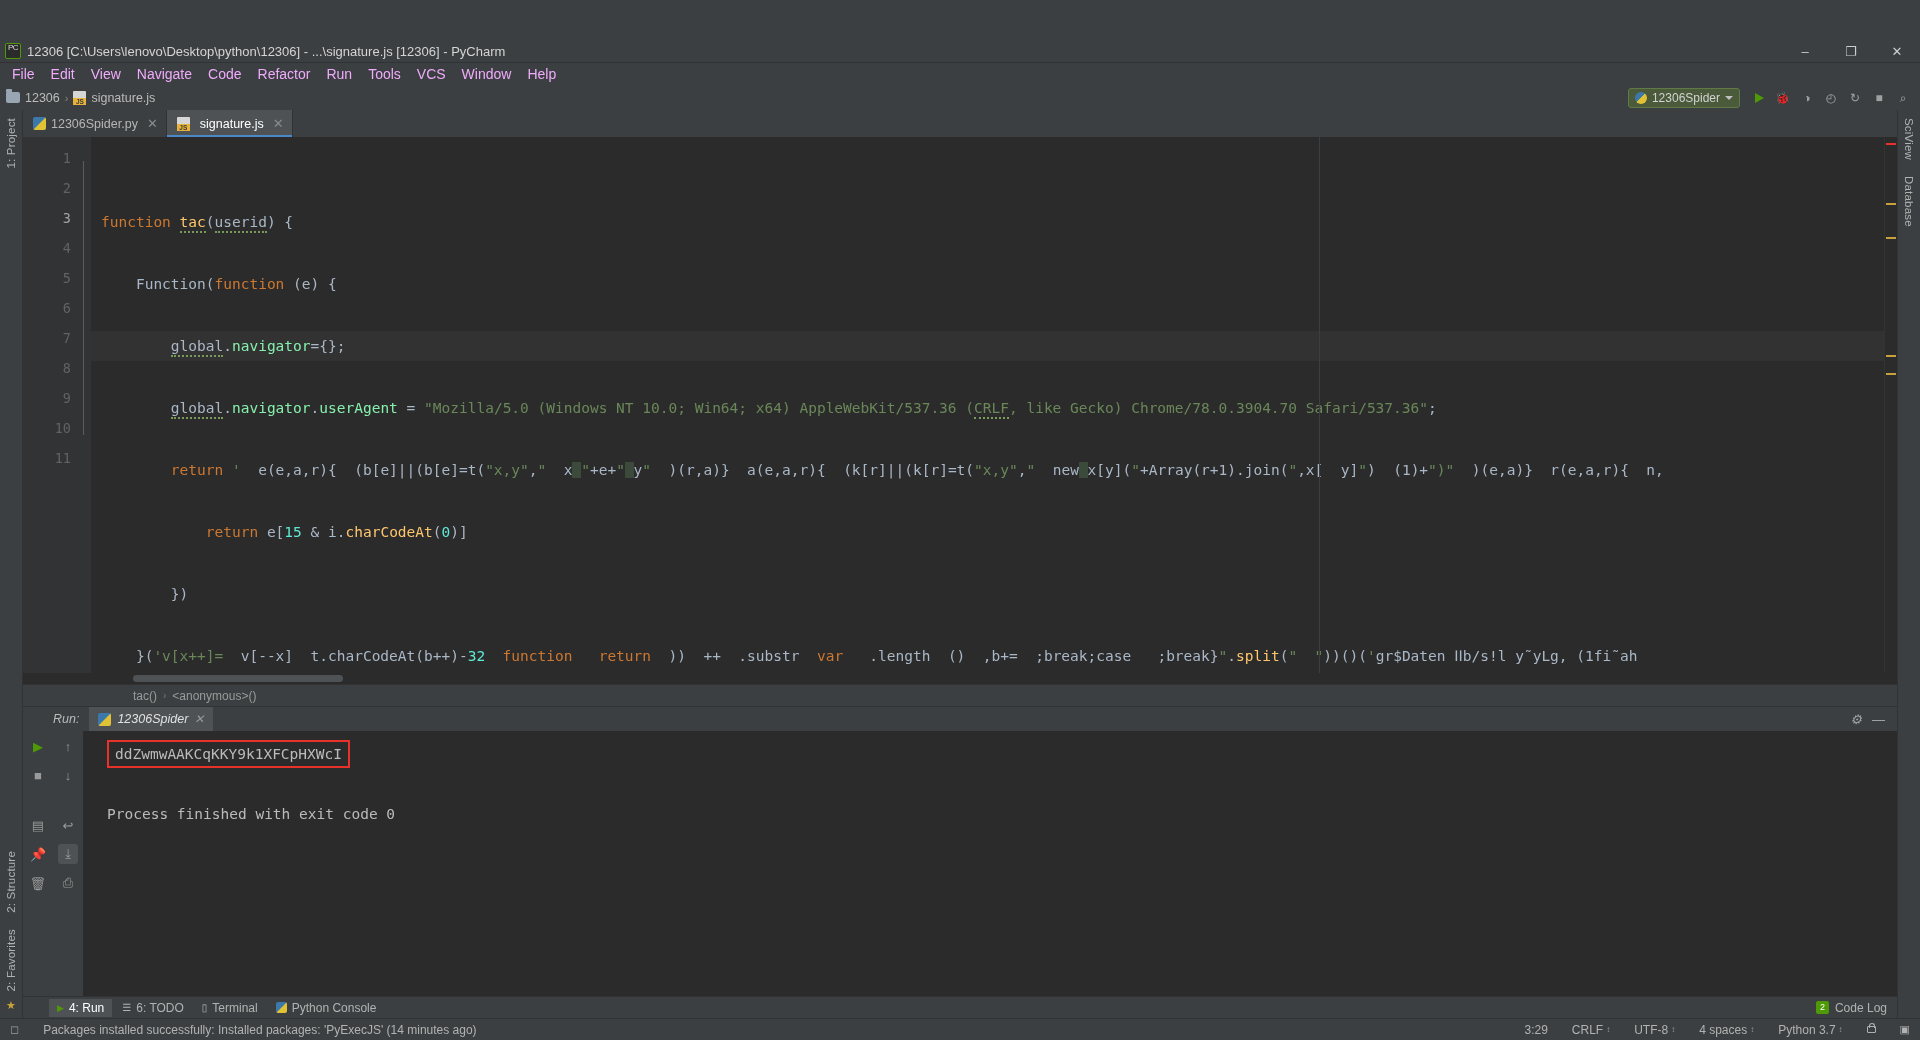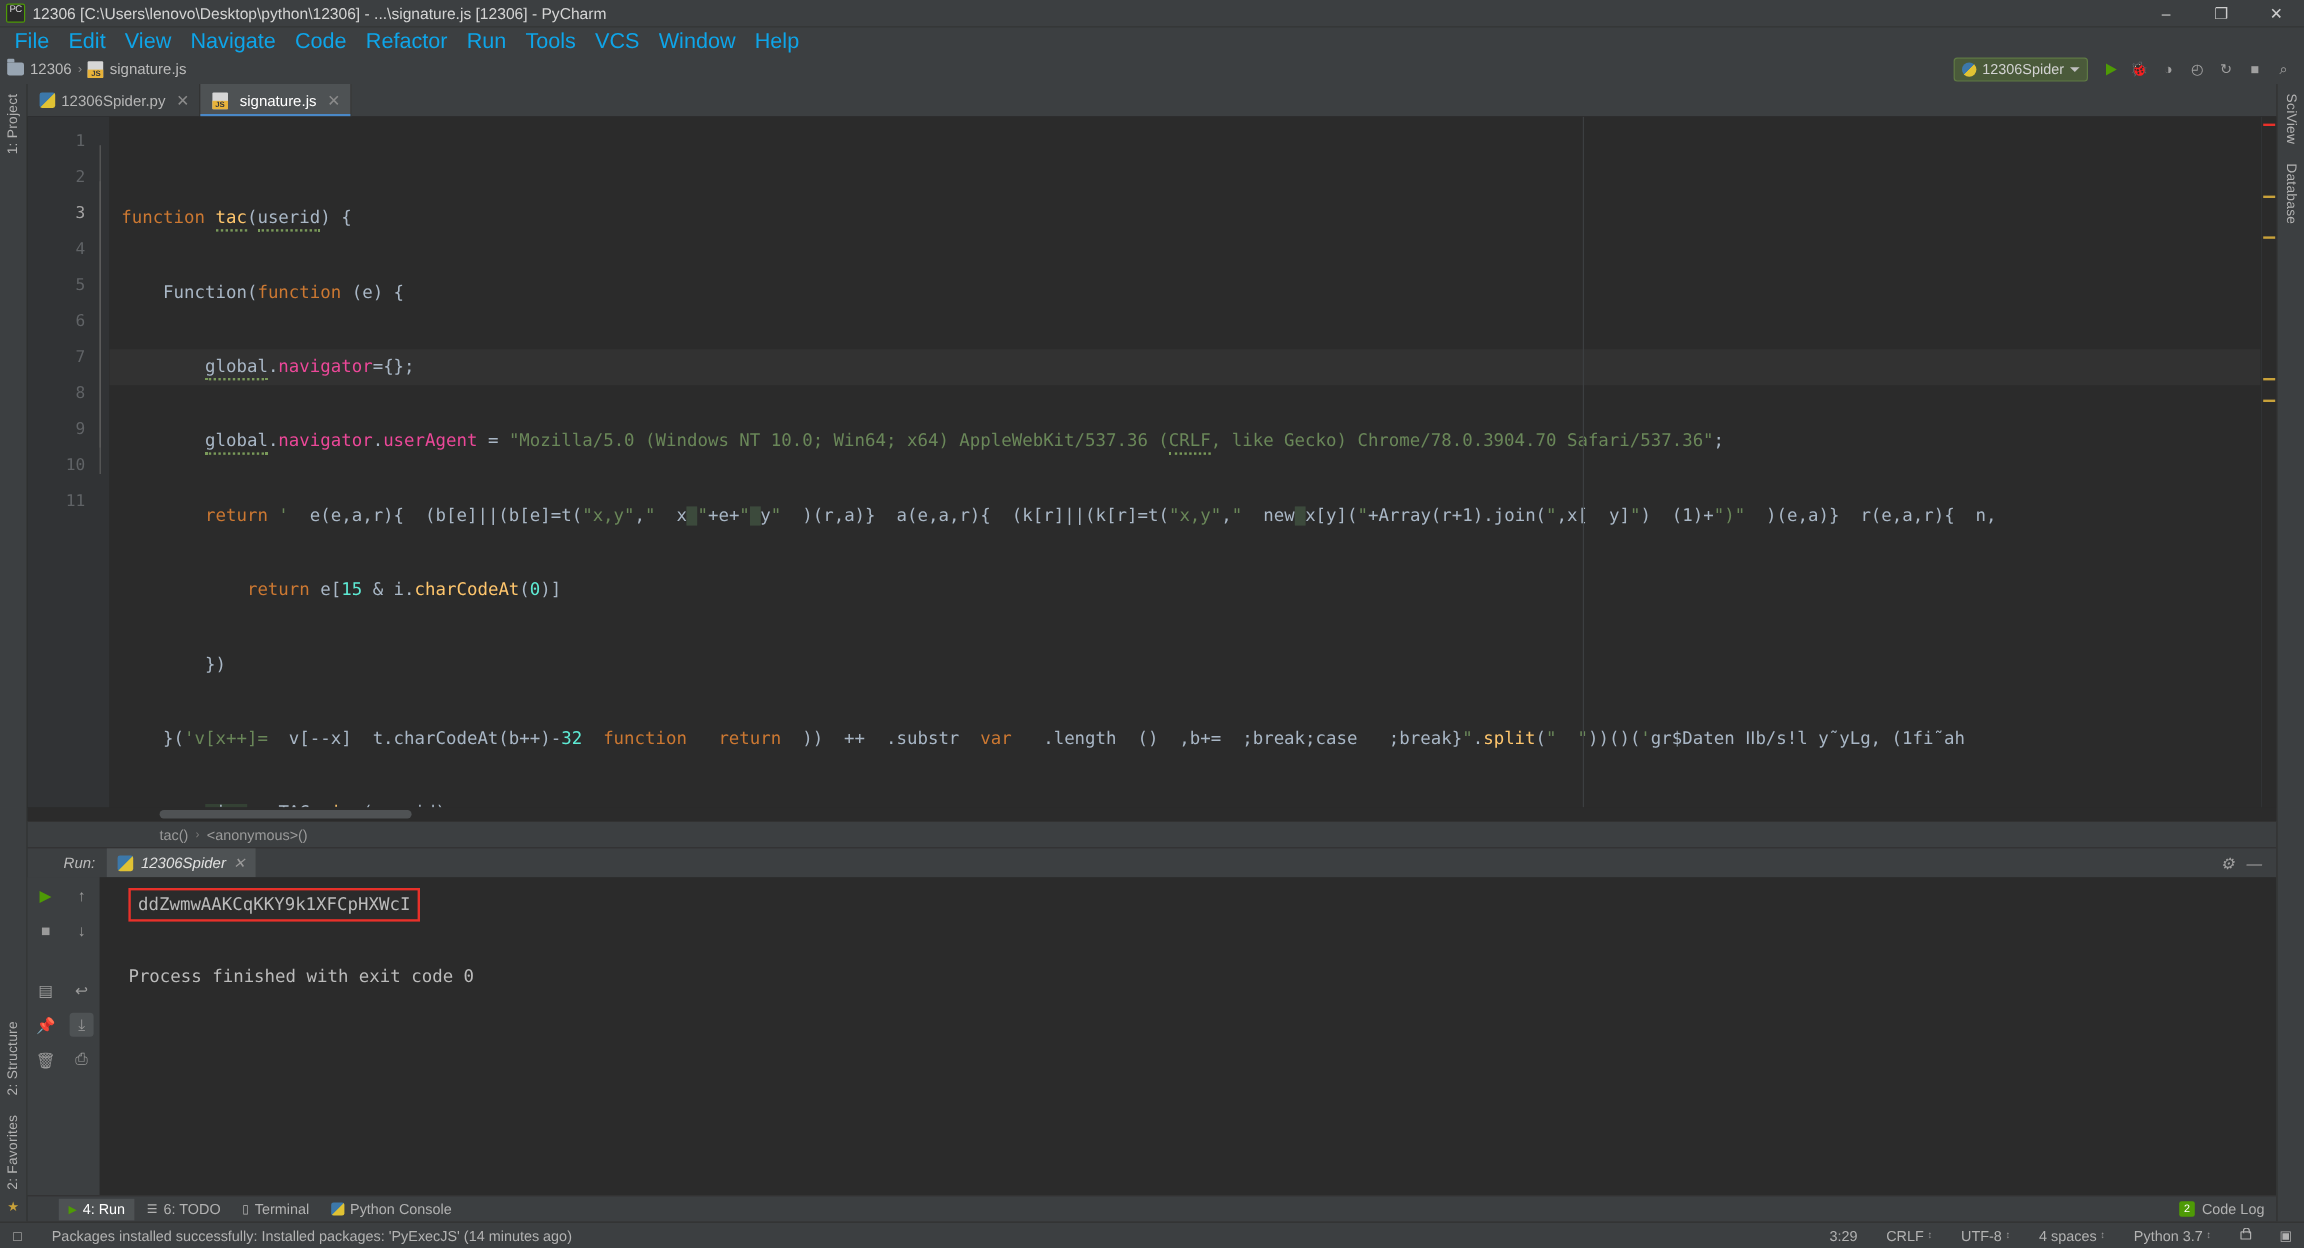--- a/index.html
+++ b/index.html
@@ -9,21 +9,21 @@
     overflow: hidden;
     background: #3c3f41;
     font-family: "Liberation Sans", sans-serif;
     -webkit-font-smoothing: antialiased;
   }
   #app { position: relative; width: 1920px; height: 1040px; display: flex; flex-direction: column; }
 
   
   .titlebar {
     height: 23px; background: #3c3f41; display: flex; align-items: center;
-    border-bottom: 1px solid #323232; flex: none;
+    border-bottom: 1px solid #323232; flex: none; margin-top: 40px;
   }
   .tb-logo {
     width: 16px; height: 16px; margin: 0 6px 0 5px; background: #2b2b2b;
     border: 1px solid #4e9a06; border-radius: 2px; position: relative; flex: none;
   }
   .tb-logo::after {
     content: "PC"; position: absolute; left: 0; right: 0; top: -1px;
     font-size: 8px; color: #d8d8d8; text-align: center; letter-spacing: -0.5px;
     font-family: "Liberation Sans", sans-serif;
   }
@@ -33,21 +33,21 @@
     width: 46px; height: 23px; display: flex; align-items: center; justify-content: center;
     color: #cdcdcd; font-size: 13px; flex: none;
   }
 
   
   .menubar {
     height: 22px; background: #3c3f41; display: flex; align-items: center;
     padding-left: 4px; flex: none;
   }
   .menu-item {
-    font-size: 18px; color: #0ea5e9; padding: 2px 8px; white-space: nowrap;
+    font-size: 14px; color: #f0abfc; padding: 2px 8px; white-space: nowrap;
   }
 
   
   .navbar {
     height: 25px; background: #3c3f41; display: flex; align-items: center;
     padding-left: 6px; flex: none;
   }
   .crumb { display: flex; align-items: center; font-size: 12.5px; color: #bbbbbb; }
   .crumb .sep { margin: 0 5px; color: #888; font-size: 11px; }
   .ic-folder {
@@ -130,21 +130,21 @@
     white-space: pre;
   }
   .cl { height: 30px; line-height: 30px; padding-left: 10px; }
   .cl.cur { background: #323232; }
 
   
   .kw  { color: #cc7832; }
   .fn  { color: #ffc66d; }
   .str { color: #6a8759; }
   .num { color: #5eead4; }
-  .fld { color: #ec4899; }
+  .fld { color: #86efac; }
   .def { color: #a9b7c6; }
   .warnsq { border-bottom: 2px dotted #7a9a5a; padding-bottom: 1px; }
   .hl-ident { background: #344134; }
   .hl-w { background: #3c4a3c; }
 
   .rmargin { position: absolute; top: 0; bottom: 0; width: 1px; background: #3c3f41; }
 
   
   .markers { width: 13px; flex: none; background: #2b2b2b; position: relative; border-left: 1px solid #313335; }
   .mk { position: absolute; right: 1px; width: 10px; height: 2px; }

